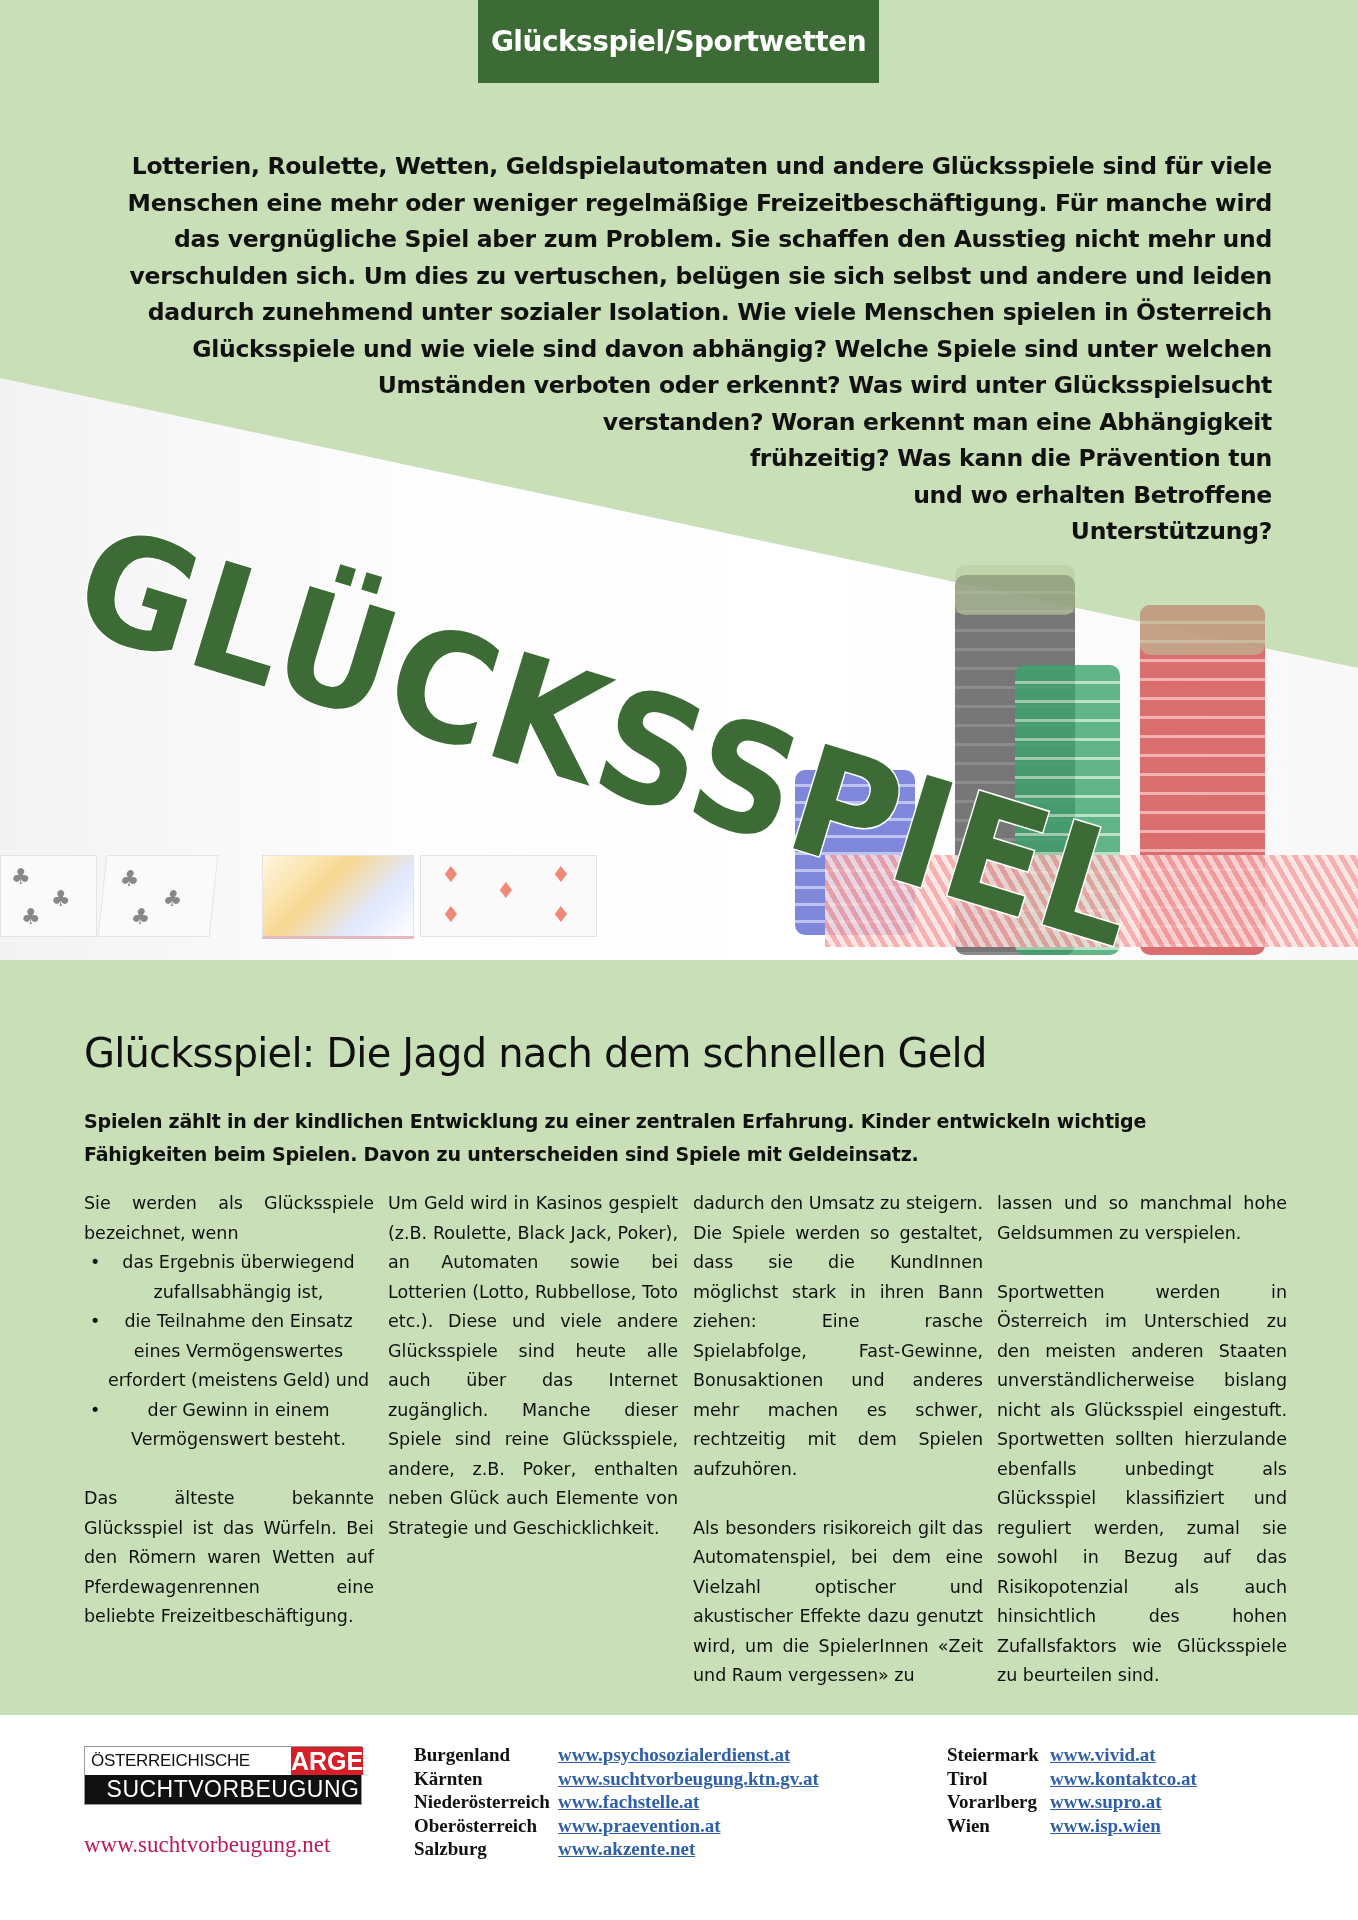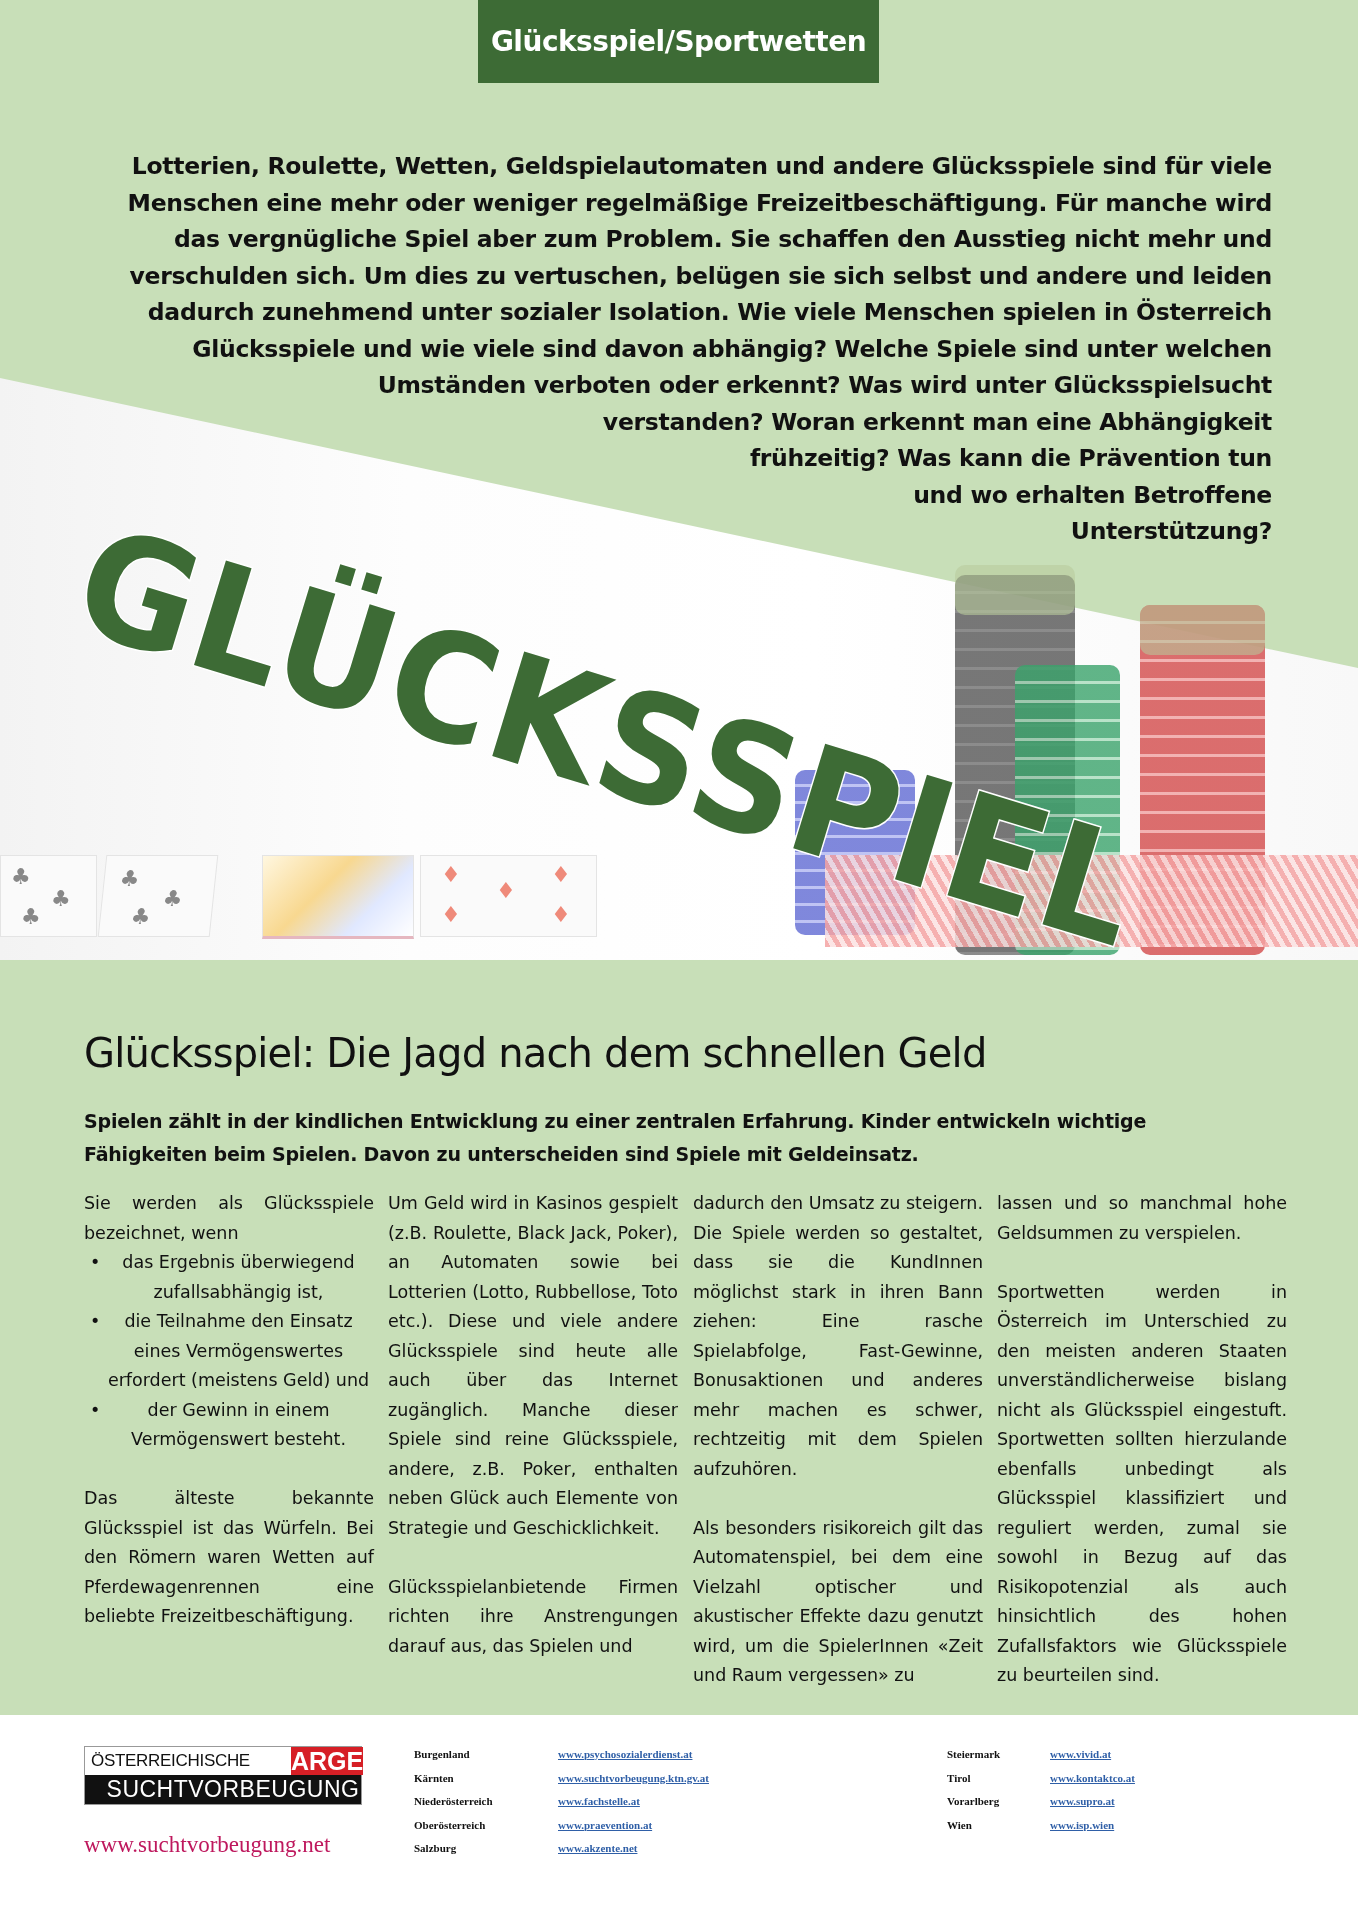--- a/index.html
+++ b/index.html
@@ -97,21 +97,21 @@
       border: 1px solid #999;
     }
     .logo-top { height: 28px; display: flex; background: #fff; gap: 41px; }
     .logo-top .l1 { flex: 1; font-size: 17px; line-height: 28px; padding-left: 6px; color: #111; font-family: "Liberation Sans", sans-serif; letter-spacing: -0.3px; }
     .logo-top .l2 { width: 92px; background: #d61f26; color: #fff; font-weight: bold; font-size: 25px; line-height: 28px; text-align: center; font-family: "Liberation Sans", sans-serif; }
     .logo-bottom { height: 29px; background: #111; color: #fff; font-size: 23px; line-height: 29px; text-align: center; font-family: "Liberation Sans", sans-serif; letter-spacing: 0.5px; padding-left: 20px; }
     .site-url {
       position: absolute; left: 84px; top: 1832px;
       font-family: "Liberation Serif", serif; font-weight: normal; font-size: 23px; color: #be185d;
     }
-    .contacts { position: absolute; font-family: "Liberation Serif", serif; font-size: 11px; line-height: 23.5px; }
+    .contacts { position: absolute; font-family: "Liberation Serif", serif; font-size: 19px; line-height: 23.5px; }
     .contacts-a { left: 414px; top: 1743px; }
     .contacts-b { left: 947px; top: 1743px; }
     .contact-row { display: flex; white-space: nowrap; }
     .contact-row .region { font-weight: bold; color: #111; }
     .contacts-a .region { width: 144px; }
     .contacts-b .region { width: 103px; }
     .contact-row .link { color: #2f5fa7; text-decoration: underline; font-weight: bold; }
   </style>
 </head>
 <body>
@@ -175,21 +175,20 @@
   <ul>
     <li>das Ergebnis überwiegend zufallsabhängig ist,</li>
     <li>die Teilnahme den Einsatz eines Vermögenswertes erfordert (meistens Geld) und</li>
     <li>der Gewinn in einem Vermögenswert besteht.</li>
   </ul>
   <p style="margin-top:29.5px;">Das älteste bekannte Glücksspiel ist das Würfeln. Bei den Römern waren Wetten auf Pferdewagenrennen eine beliebte Freizeitbeschäftigung.</p>
 </div>
 
 <div class="col col-2">
   <p>Um Geld wird in Kasinos gespielt (z.B. Roulette, Black Jack, Poker), an Automaten sowie bei Lotterien (Lotto, Rubbellose, Toto etc.). Diese und viele andere Glücksspiele sind heute alle auch über das Internet zugänglich. Manche dieser Spiele sind reine Glücksspiele, andere, z.B. Poker, enthalten neben Glück auch Elemente von Strategie und Geschicklichkeit.</p>
-  <p>Glücksspielanbietende Firmen richten ihre Anstrengungen darauf aus, das Spielen und</p>
 </div>
 
 <div class="col col-3">
   <p>dadurch den Umsatz zu steigern. Die Spiele werden so gestaltet, dass sie die KundInnen möglichst stark in ihren Bann ziehen: Eine rasche Spielabfolge, Fast-Gewinne, Bonusaktionen und anderes mehr machen es schwer, rechtzeitig mit dem Spielen aufzuhören.</p>
   <p>Als besonders risikoreich gilt das Automatenspiel, bei dem eine Vielzahl optischer und akustischer Effekte dazu genutzt wird, um die SpielerInnen «Zeit und Raum vergessen» zu</p>
 </div>
 
 <div class="col col-4">
   <p>lassen und so manchmal hohe Geldsummen zu verspielen.</p>
   <p>Sportwetten werden in Österreich im Unterschied zu den meisten anderen Staaten unverständlicherweise bislang nicht als Glücksspiel eingestuft. Sportwetten sollten hierzulande ebenfalls unbedingt als Glücksspiel klassifiziert und reguliert werden, zumal sie sowohl in Bezug auf das Risikopotenzial als auch hinsichtlich des hohen Zufallsfaktors wie Glücksspiele zu beurteilen sind.</p>

